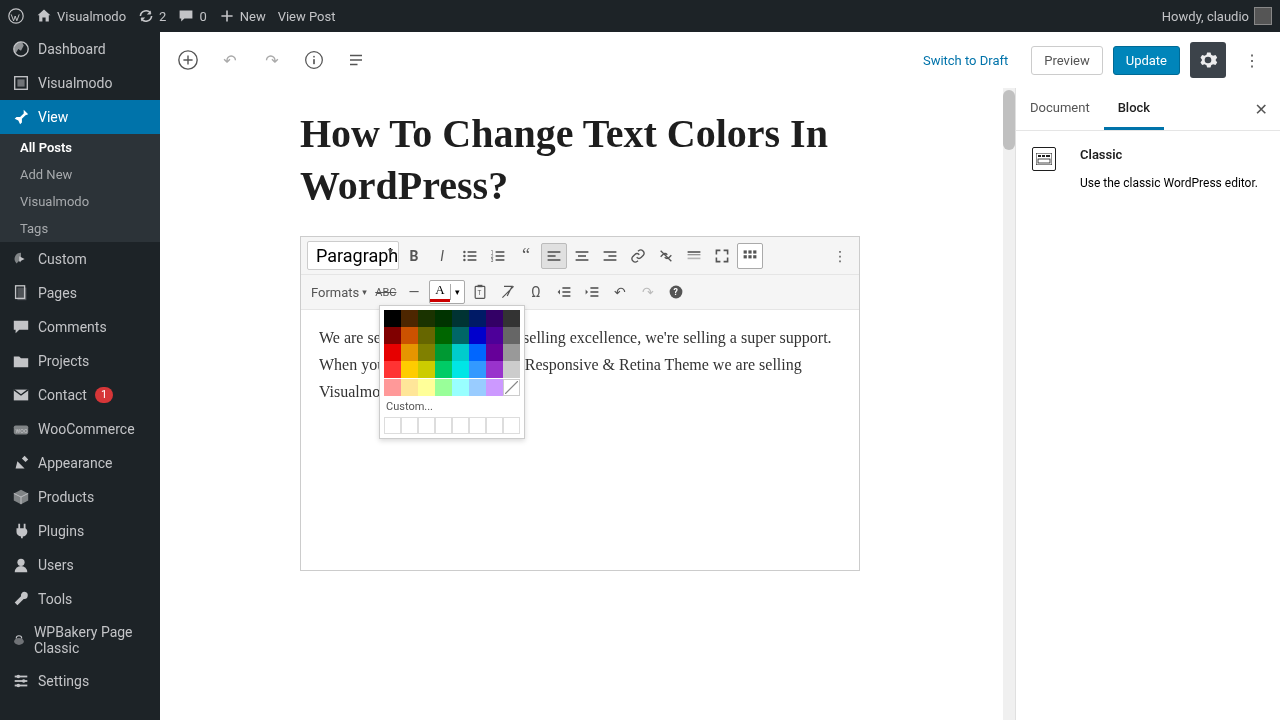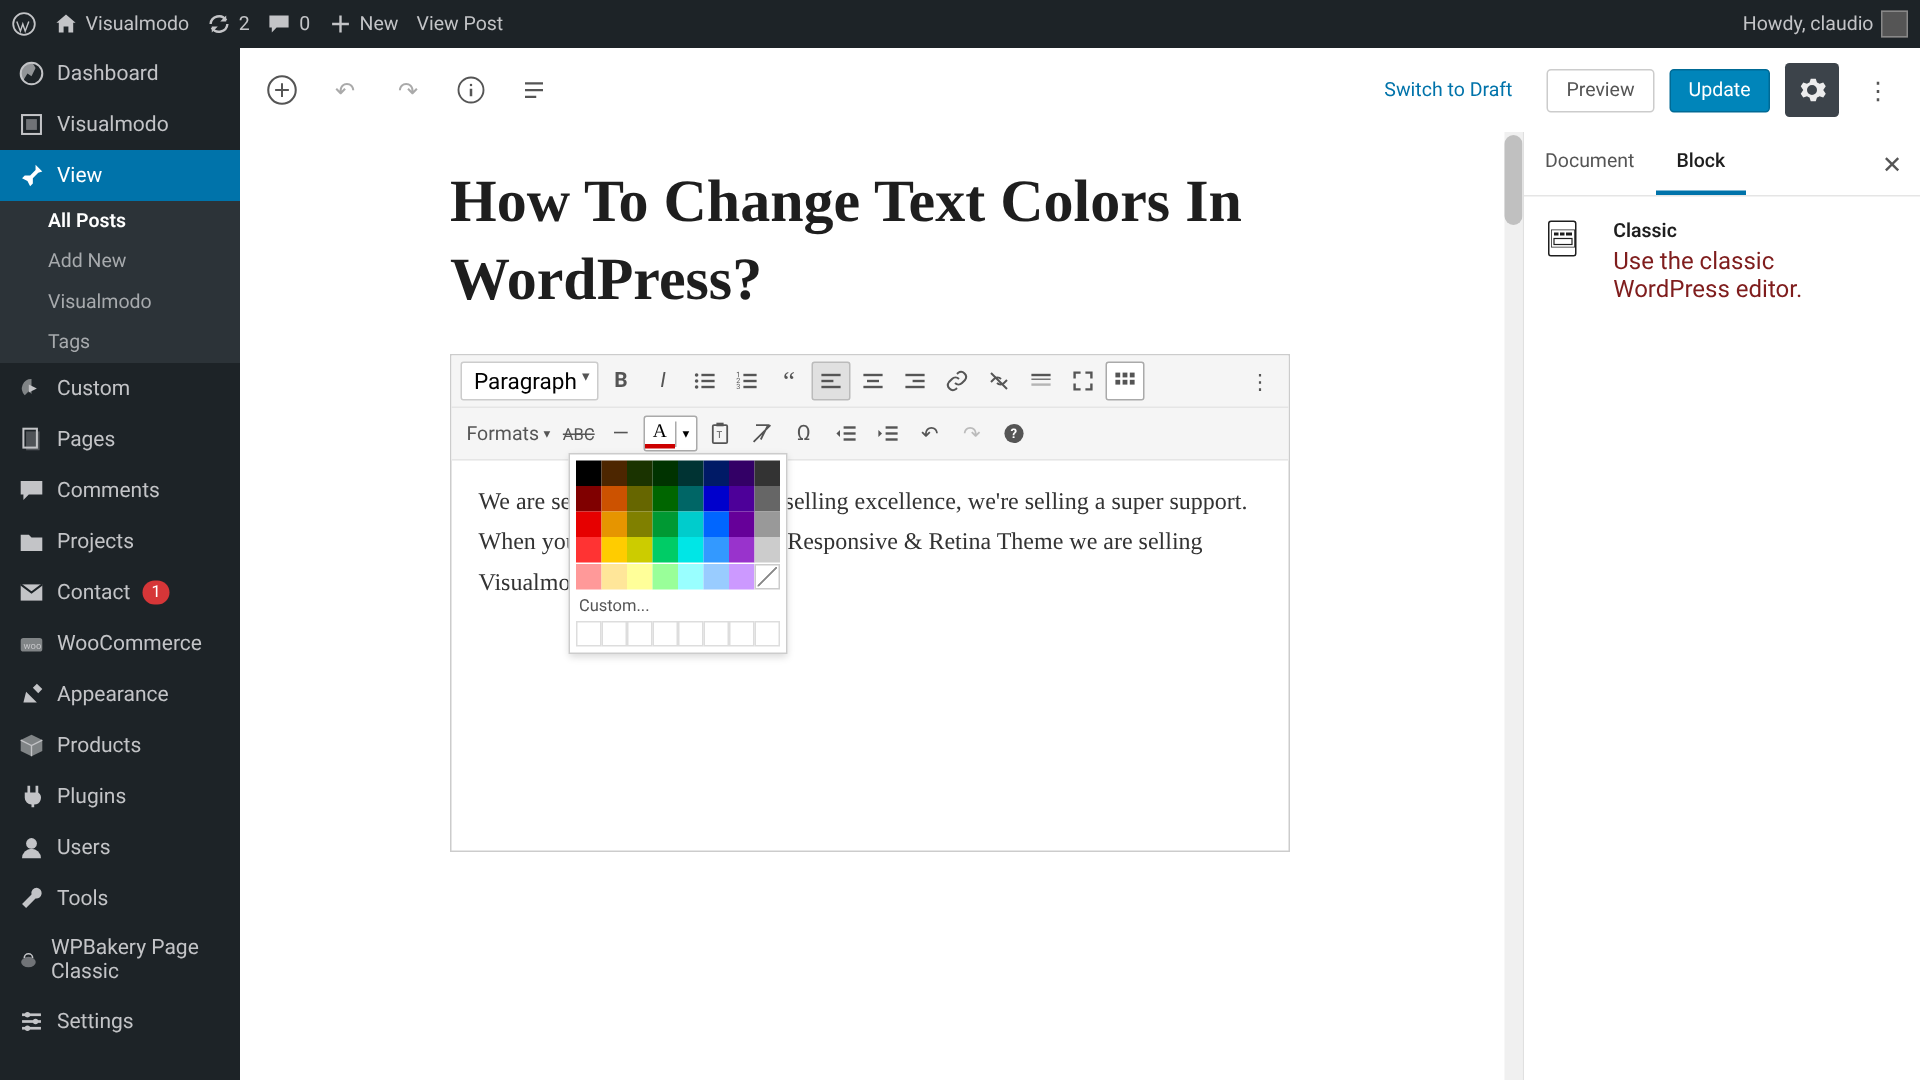--- a/index.html
+++ b/index.html
@@ -7,40 +7,40 @@
 .topbar{height:32px;background:#1d2327;color:#c3c4c7;display:flex;align-items:center;font-size:13px;padding:0 8px;justify-content:space-between}
 .topbar-left,.topbar-right{display:flex;align-items:center;gap:12px}
 .topbar-item{display:flex;align-items:center;gap:5px;cursor:pointer}
 .ico{width:16px;height:16px;display:inline-flex;align-items:center;justify-content:center}
 .avatar{width:18px;height:18px;background:#555;border:1px solid #888}
 .sidebar{position:absolute;left:0;top:32px;bottom:0;width:160px;background:#1d2327;color:#c3c4c7;font-size:14px}
 .menu-item{padding:8px 12px;display:flex;align-items:center;gap:8px;cursor:pointer;position:relative}
 .menu-item.active{background:#0073aa;color:#fff}
 .menu-item.active::after{content:"";position:absolute;right:-8px;top:50%;transform:translateY(-50%);border:8px solid transparent;border-right-color:#f0f0f1}
 .submenu{background:#2c3338}
-.submenu .sub-item{padding:6px 32px;font-size:13px;cursor:pointer;color:#a7aaad}
+.submenu .sub-item{padding:6px 20px;font-size:13px;cursor:pointer;color:#a7aaad}
 .submenu .sub-item.active{color:#fff;font-weight:600}
 .badge{background:#d63638;color:#fff;border-radius:9px;padding:0 6px;font-size:11px;line-height:16px;height:16px;display:inline-block}
 .main{position:absolute;left:160px;right:0;top:32px;bottom:0;background:#fff;display:flex;flex-direction:column}
 .editor-bar{height:56px;border-bottom:0;display:flex;align-items:center;justify-content:space-between;padding:0 12px}
 .editor-bar-left,.editor-bar-right{display:flex;align-items:center;gap:10px}
 .circle-btn{width:32px;height:32px;border-radius:2px;display:flex;align-items:center;justify-content:center;cursor:pointer;color:#555}
 .btn{padding:6px 12px;border-radius:3px;font-size:13px;cursor:pointer;border:1px solid transparent}
 .btn-link{color:#0073aa;background:none}
 .btn-outline{border-color:#ccc;background:#fff;color:#555}
 .btn-primary{background:#0085ba;color:#fff;border-color:#006a95}
 .btn-gear{background:#3c434a;color:#fff;width:36px;height:36px;display:flex;align-items:center;justify-content:center;border-radius:3px}
 .editor-body{flex:1;display:flex;overflow:hidden}
 .editor-canvas{flex:1;overflow:auto;padding:20px 0 0 140px;position:relative}
 .scrollbar-fake{position:absolute;right:0;top:0;bottom:0;width:12px;background:#f0f0f0}
 .scrollbar-thumb{width:100%;height:60px;background:#c0c0c0;border-radius:6px;margin-top:2px}
 .post-title{font-family:Georgia,serif;font-size:40px;font-weight:700;color:#1e1e1e;line-height:1.3;margin-bottom:24px;max-width:560px}
 .classic-block{border:1px solid #ccc;width:560px;background:#fff}
 .toolbar-row{display:flex;align-items:center;padding:4px 6px;border-bottom:1px solid #e5e5e5;gap:2px;flex-wrap:wrap;background:#f5f5f5}
-.dropdown{border:1px solid #ccc;background:#fff;padding:3px 20px 3px 8px;font-size:15px;position:relative;cursor:pointer;border-radius:2px}
+.dropdown{border:1px solid #ccc;background:#fff;padding:3px 20px 3px 8px;font-size:18px;position:relative;cursor:pointer;border-radius:2px}
 .dropdown::after{content:"▾";position:absolute;right:5px;top:3px;color:#555;font-size:10px}
 .tb-btn{width:26px;height:26px;display:flex;align-items:center;justify-content:center;cursor:pointer;color:#555;border-radius:2px;font-size:14px}
 .tb-btn.active{background:#e0e0e0;border:1px solid #bbb}
 .tb-btn.bordered{border:1px solid #aaa;background:#fff}
 .color-btn{display:flex;align-items:center;border:1px solid #aaa;background:#fff;border-radius:2px;height:24px}
 .color-btn .ca{width:20px;text-align:center;font-family:Georgia;font-size:13px;border-bottom:3px solid #c00;padding-bottom:1px}
 .color-btn .cd{width:14px;text-align:center;font-size:9px;border-left:1px solid #aaa;padding:3px 0}
 .block-content{padding:14px 18px;font-family:Georgia,serif;font-size:16px;line-height:1.7;color:#333;min-height:260px}
 .color-popup{position:absolute;background:#fff;border:1px solid #ccc;box-shadow:0 2px 5px rgba(0,0,0,.15);padding:4px;z-index:10}
 .color-grid{display:grid;grid-template-columns:repeat(8,17px);gap:0}
@@ -51,21 +51,21 @@
 .recent-row{display:flex;gap:0}
 .recent-cell{width:17px;height:17px;border:1px solid #ddd;cursor:pointer}
 .inspector{width:265px;border-left:1px solid #e0e0e0;background:#fff}
 .insp-tabs{display:flex;border-bottom:1px solid #e5e5e5;align-items:center}
 .insp-tab{padding:12px 14px;font-size:13px;color:#555;cursor:pointer;border-bottom:3px solid transparent}
 .insp-tab.active{color:#1e1e1e;border-bottom-color:#0073aa;font-weight:500}
 .insp-close{margin-left:auto;padding:0 12px;cursor:pointer;color:#555}
 .insp-body{padding:16px;display:flex;gap:24px}
 .insp-icon{width:24px;height:24px;border:1px solid #1e1e1e;border-radius:2px;display:flex;align-items:center;justify-content:center;font-size:10px}
 .insp-title{font-size:13px;font-weight:600;color:#1e1e1e}
-.insp-desc{font-size:16px;color:#7f1d1d;margin-top:2px}
+.insp-desc{font-size:12px;color:#000000;margin-top:14px}
 .mi{width:18px;height:18px;fill:currentColor}
 .formats-dd{display:flex;align-items:center;gap:3px;font-size:13px;color:#555;padding:2px 4px;cursor:pointer}
 </style>
 </head>
 <body>
 
 <div class="topbar">
   <div class="topbar-left">
     <span class="topbar-item">
         <svg class="ico" viewBox="0 0 20 20">

